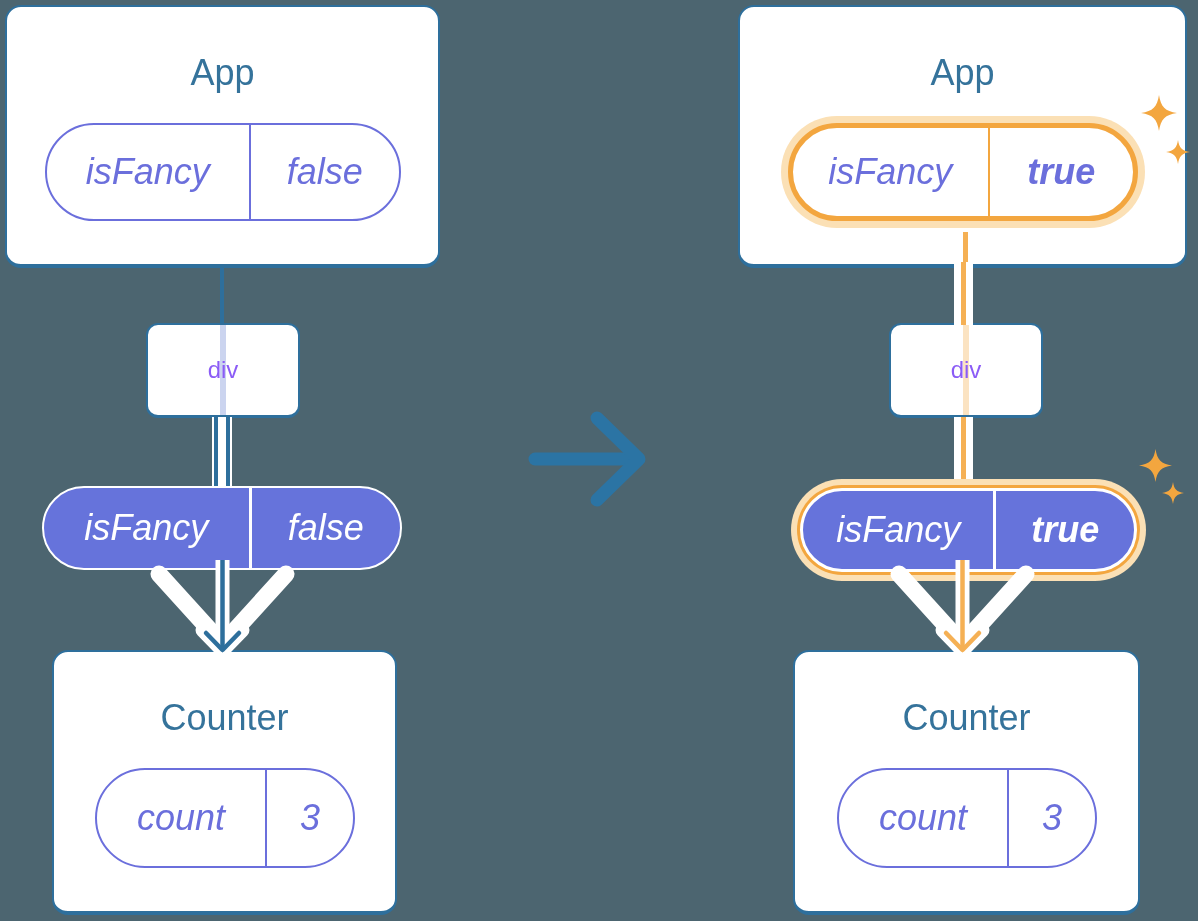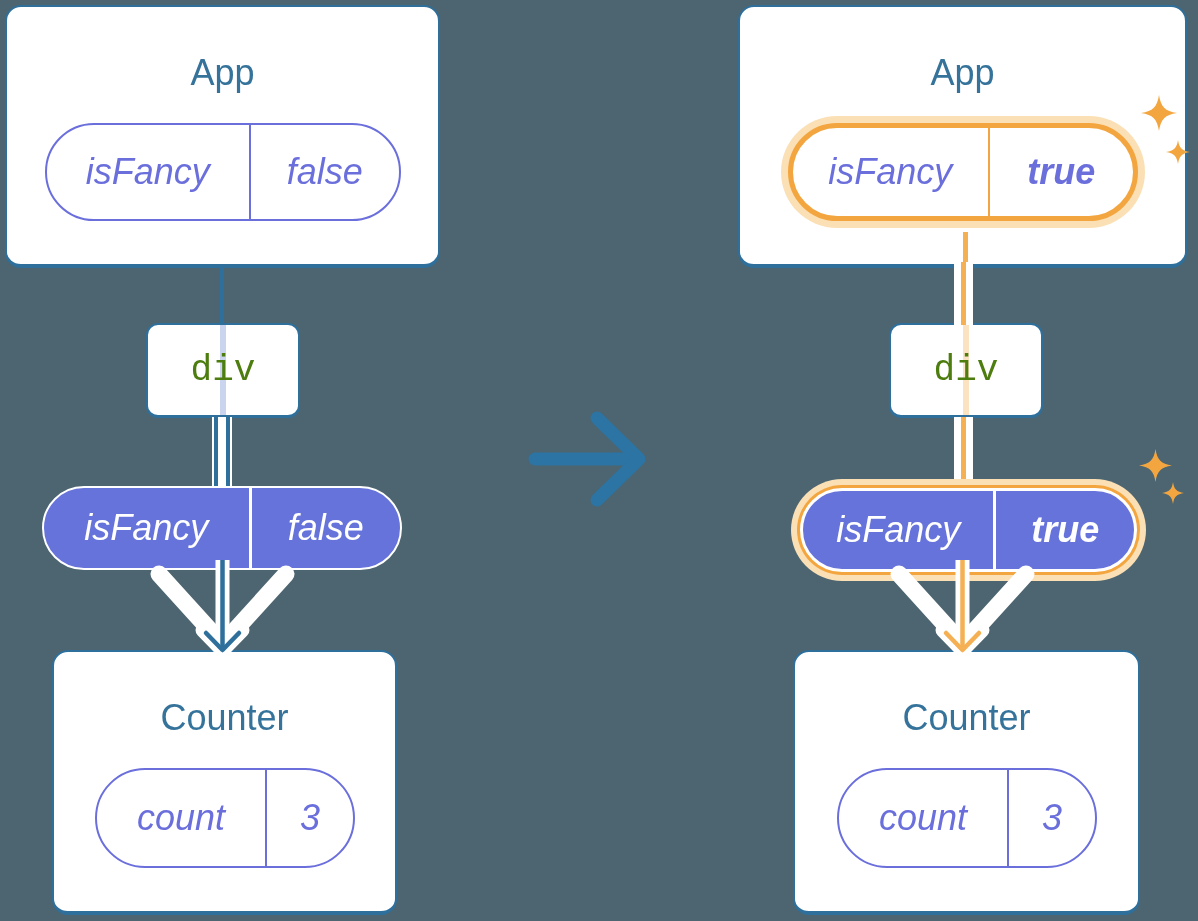--- a/index.html
+++ b/index.html
@@ -33,24 +33,23 @@
     position: absolute;
     background: #ffffff;
     border: 2px solid #2E6F9C;
     border-bottom-width: 3px;
     border-radius: 12px;
     box-sizing: border-box;
     z-index: 1;
     display: flex;
     align-items: center;
     justify-content: center;
-    font-size: 36px;
+    font-size: 24px;
     font-weight: 500;
-    color: #4d7c0f;
-    font-family: Liberation Mono, monospace;
+    color: #8b5cf6;
   }
   .small-card .inner-line {
     position: absolute;
     top: 0; bottom: 0;
     left: 50%;
     width: 6px;
     margin-left: -3px;
   }
   .inner-line.lavender { background: #CBD4EF; }
   .inner-line.peach    { background: #FBE3C2; }

